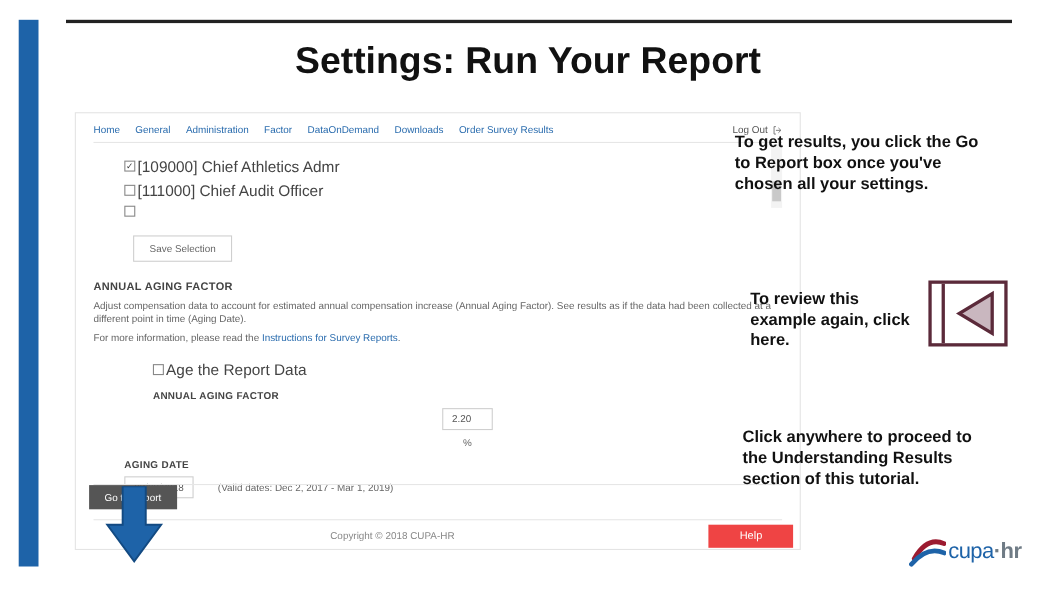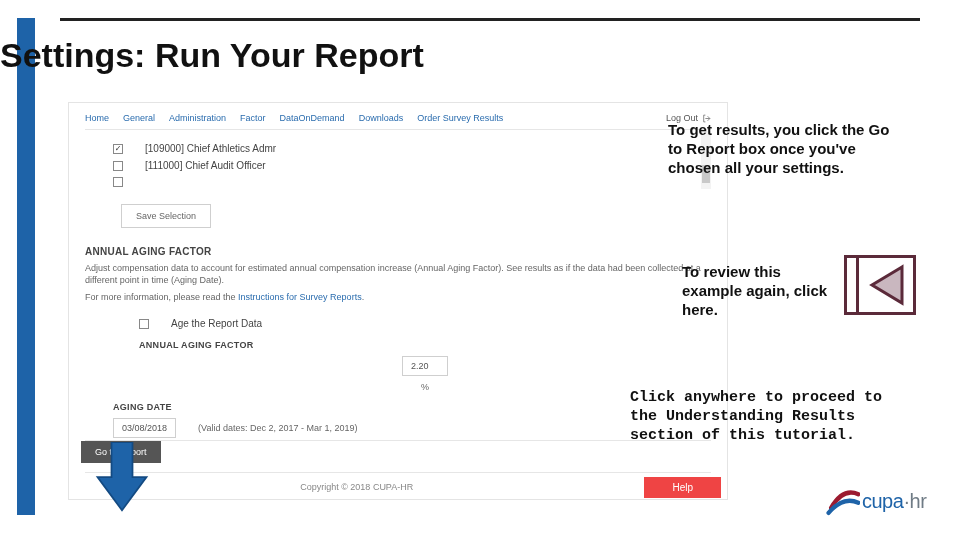--- a/index.html
+++ b/index.html
@@ -2,32 +2,32 @@
 <html><head>
 <meta charset="utf-8">
 <style>
   * { box-sizing: border-box; margin: 0; padding: 0; }
   html, body { width: 960px; height: 540px; font-family: Arial, sans-serif; background: #fff; overflow: hidden; }
 
   .slide { position: relative; width: 960px; height: 540px; }
   .top-rule { position: absolute; left: 60px; right: 40px; top: 18px; height: 3px; background: #222; }
   .blue-bar { position: absolute; left: 17px; top: 18px; width: 18px; bottom: 25px; background: #1e63a8; }
 
-  .title { position: absolute; left: 0; right: 0; top: 36px; font-size: 34px; font-weight: 700; color: #111; }
+  .title { position: absolute; left: 0; right: 0; top: 36px; text-align: center; font-size: 34px; font-weight: 700; color: #111; }
 
   .screenshot { position: absolute; left: 68px; top: 102px; width: 660px; height: 398px; background: #fff; border: 1px solid #e4e4e4; }
   .sc-inner { position: absolute; left: 16px; right: 16px; top: 6px; bottom: 10px; }
 
   .navline { display: flex; gap: 14px; font-size: 9px; color: #2a6cae; padding: 4px 0 6px; border-bottom: 1px solid #e6e6e6; }
   .navline .spacer { flex: 1; }
   .logout { color: #555; font-size: 9px; display: flex; align-items: center; gap: 4px; }
   .logout-svg { width: 9px; height: 9px; }
 
   .selections { margin-top: 10px; }
-  .sel-row { display: flex; align-items: center; gap: 22px; font-size: 10px; color: #444; padding: 3px 0 3px 28px; }
+  .sel-row { display: flex; align-items: center; gap: 2px; font-size: 14px; color: #444; padding: 3px 0 3px 28px; }
   .cb { width: 10px; height: 10px; border: 1px solid #888; display: inline-flex; align-items: center; justify-content: center; font-size: 8px; color: #333; }
   .cb.checked::after { content: "✓"; }
   .scrollbar { position: absolute; right: 0px; top: 22px; width: 10px; height: 58px; background: #f3f3f3; }
   .scroll-thumb { position: absolute; left: 1px; right: 1px; top: 34px; height: 18px; background: #c9c9c9; }
 
   .save-btn { margin: 14px 0 0 36px; display: inline-block; border: 1px solid #cfcfcf; color: #666; font-size: 9px; padding: 6px 14px; }
 
   .section-head { font-size: 10px; font-weight: 700; letter-spacing: 0.3px; margin-top: 18px; color: #444; }
   .section-para { font-size: 9px; color: #666; margin-top: 5px; line-height: 1.35; }
   .section-link { color: #2a6cae; }
@@ -43,30 +43,30 @@
 
   .footerbar { position: absolute; left: 0; right: 0; bottom: 0; height: 24px; display: flex; align-items: center; }
   .copyright { flex: 1; text-align: center; font-size: 9px; color: #888; }
   .help { background: #ef4444; color: #fff; font-size: 10px; padding: 5px 28px; margin-right: 6px; }
 
   .blue-arrow { position: absolute; left: 92px; top: 442px; width: 60px; height: 70px; }
 
   .callout { position: absolute; font-size: 15px; font-weight: 700; color: #111; line-height: 1.28; }
   .c1 { left: 668px; top: 120px; right: 60px; }
   .c2 { left: 682px; top: 262px; width: 150px; }
-  .c3 { left: 630px; top: 388px; right: 60px; font-family: Liberation Mono, monospace; }
+  .c3 { left: 675px; top: 388px; right: 60px; }
 
   .back-icon-frame { position: absolute; left: 844px; top: 255px; width: 72px; height: 60px; border: 3px solid #5b2a3a; display: flex; }
   .back-icon-frame .bar { width: 12px; border-right: 3px solid #5b2a3a; }
   .back-icon-frame .tri-wrap { flex: 1; display: flex; align-items: center; justify-content: center; }
 
   .logo { position: absolute; right: 24px; bottom: 18px; width: 110px; height: 42px; display: flex; align-items: center; font-family: Arial, sans-serif; }
   .logo-swoosh { width: 34px; height: 34px; }
   .logo-text { font-size: 20px; color: #1e63a8; font-weight: 400; letter-spacing: -0.5px; margin-left: 2px; }
-  .logo-text .grey { color: #6f7b85; }
+  .logo-text .grey { color: #6f7b85; font-weight: bold; }
 </style>
 </head>
 <body>
 
 <div class="slide">
   <div class="top-rule"></div>
   <div class="blue-bar"></div>
   <div class="title">Settings: Run Your Report</div>
 
   <div class="screenshot">

